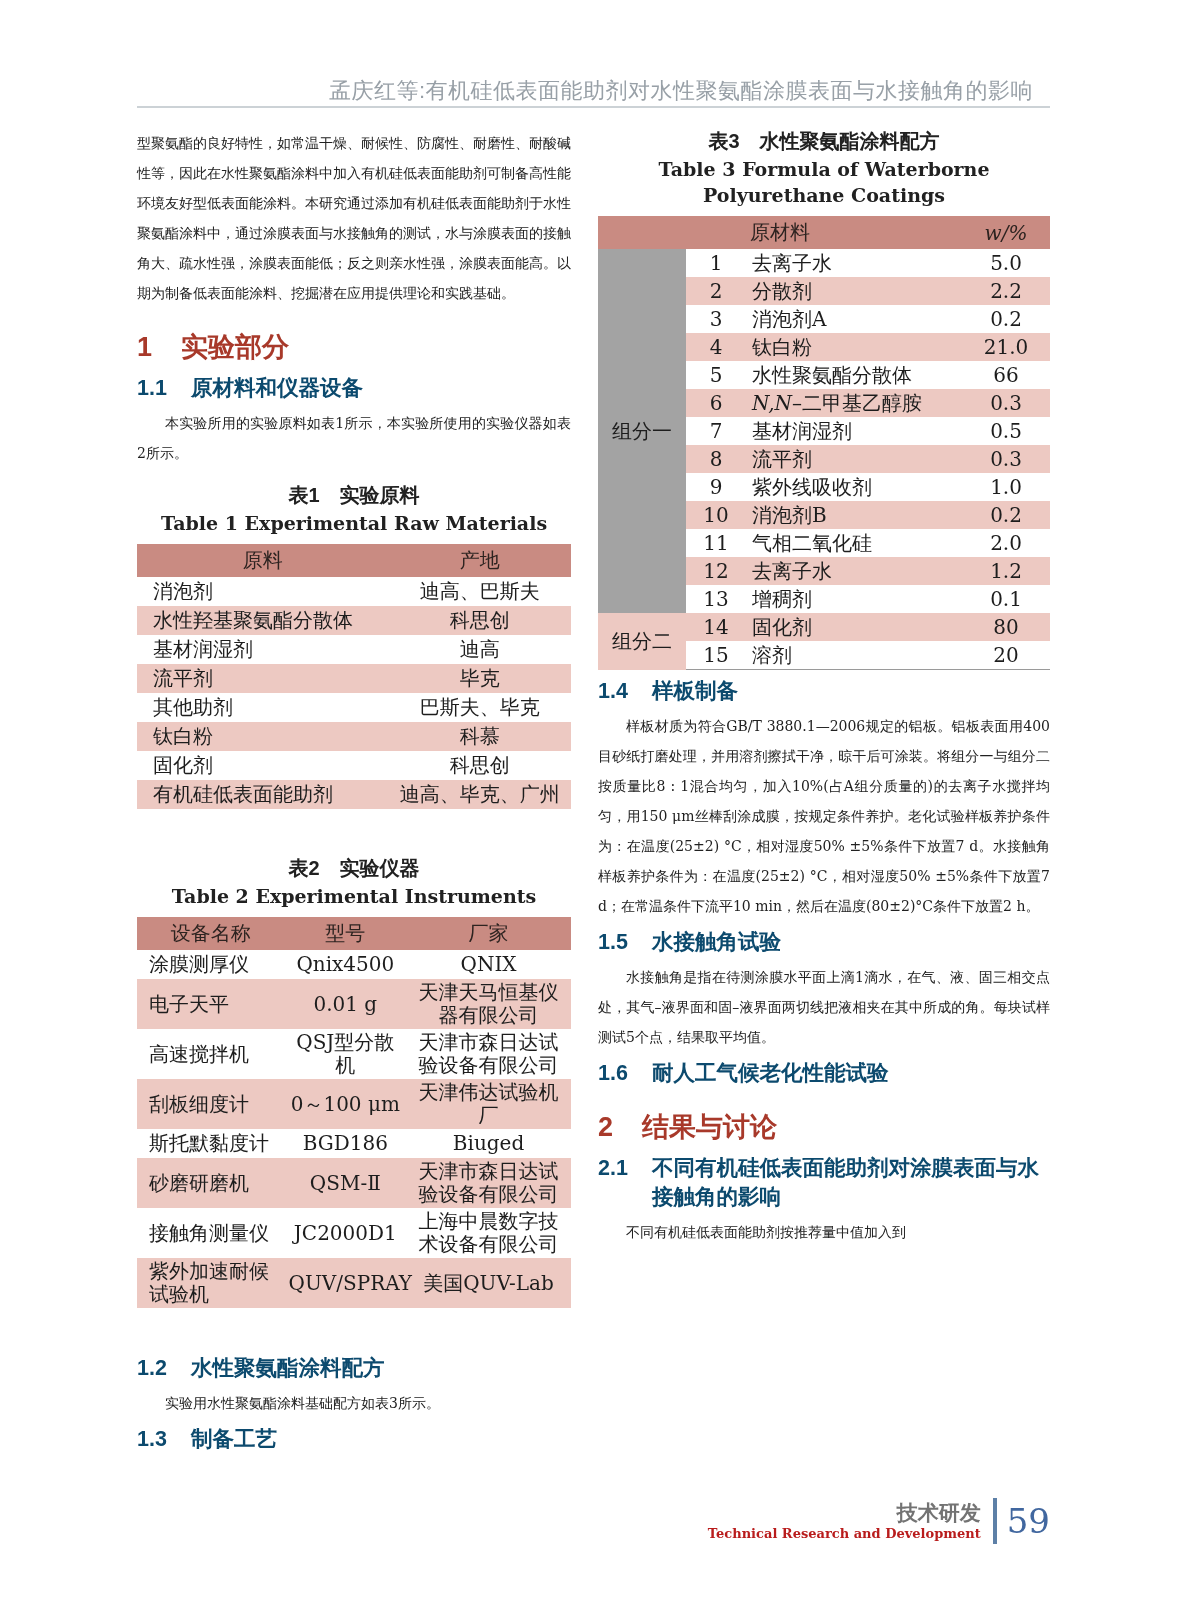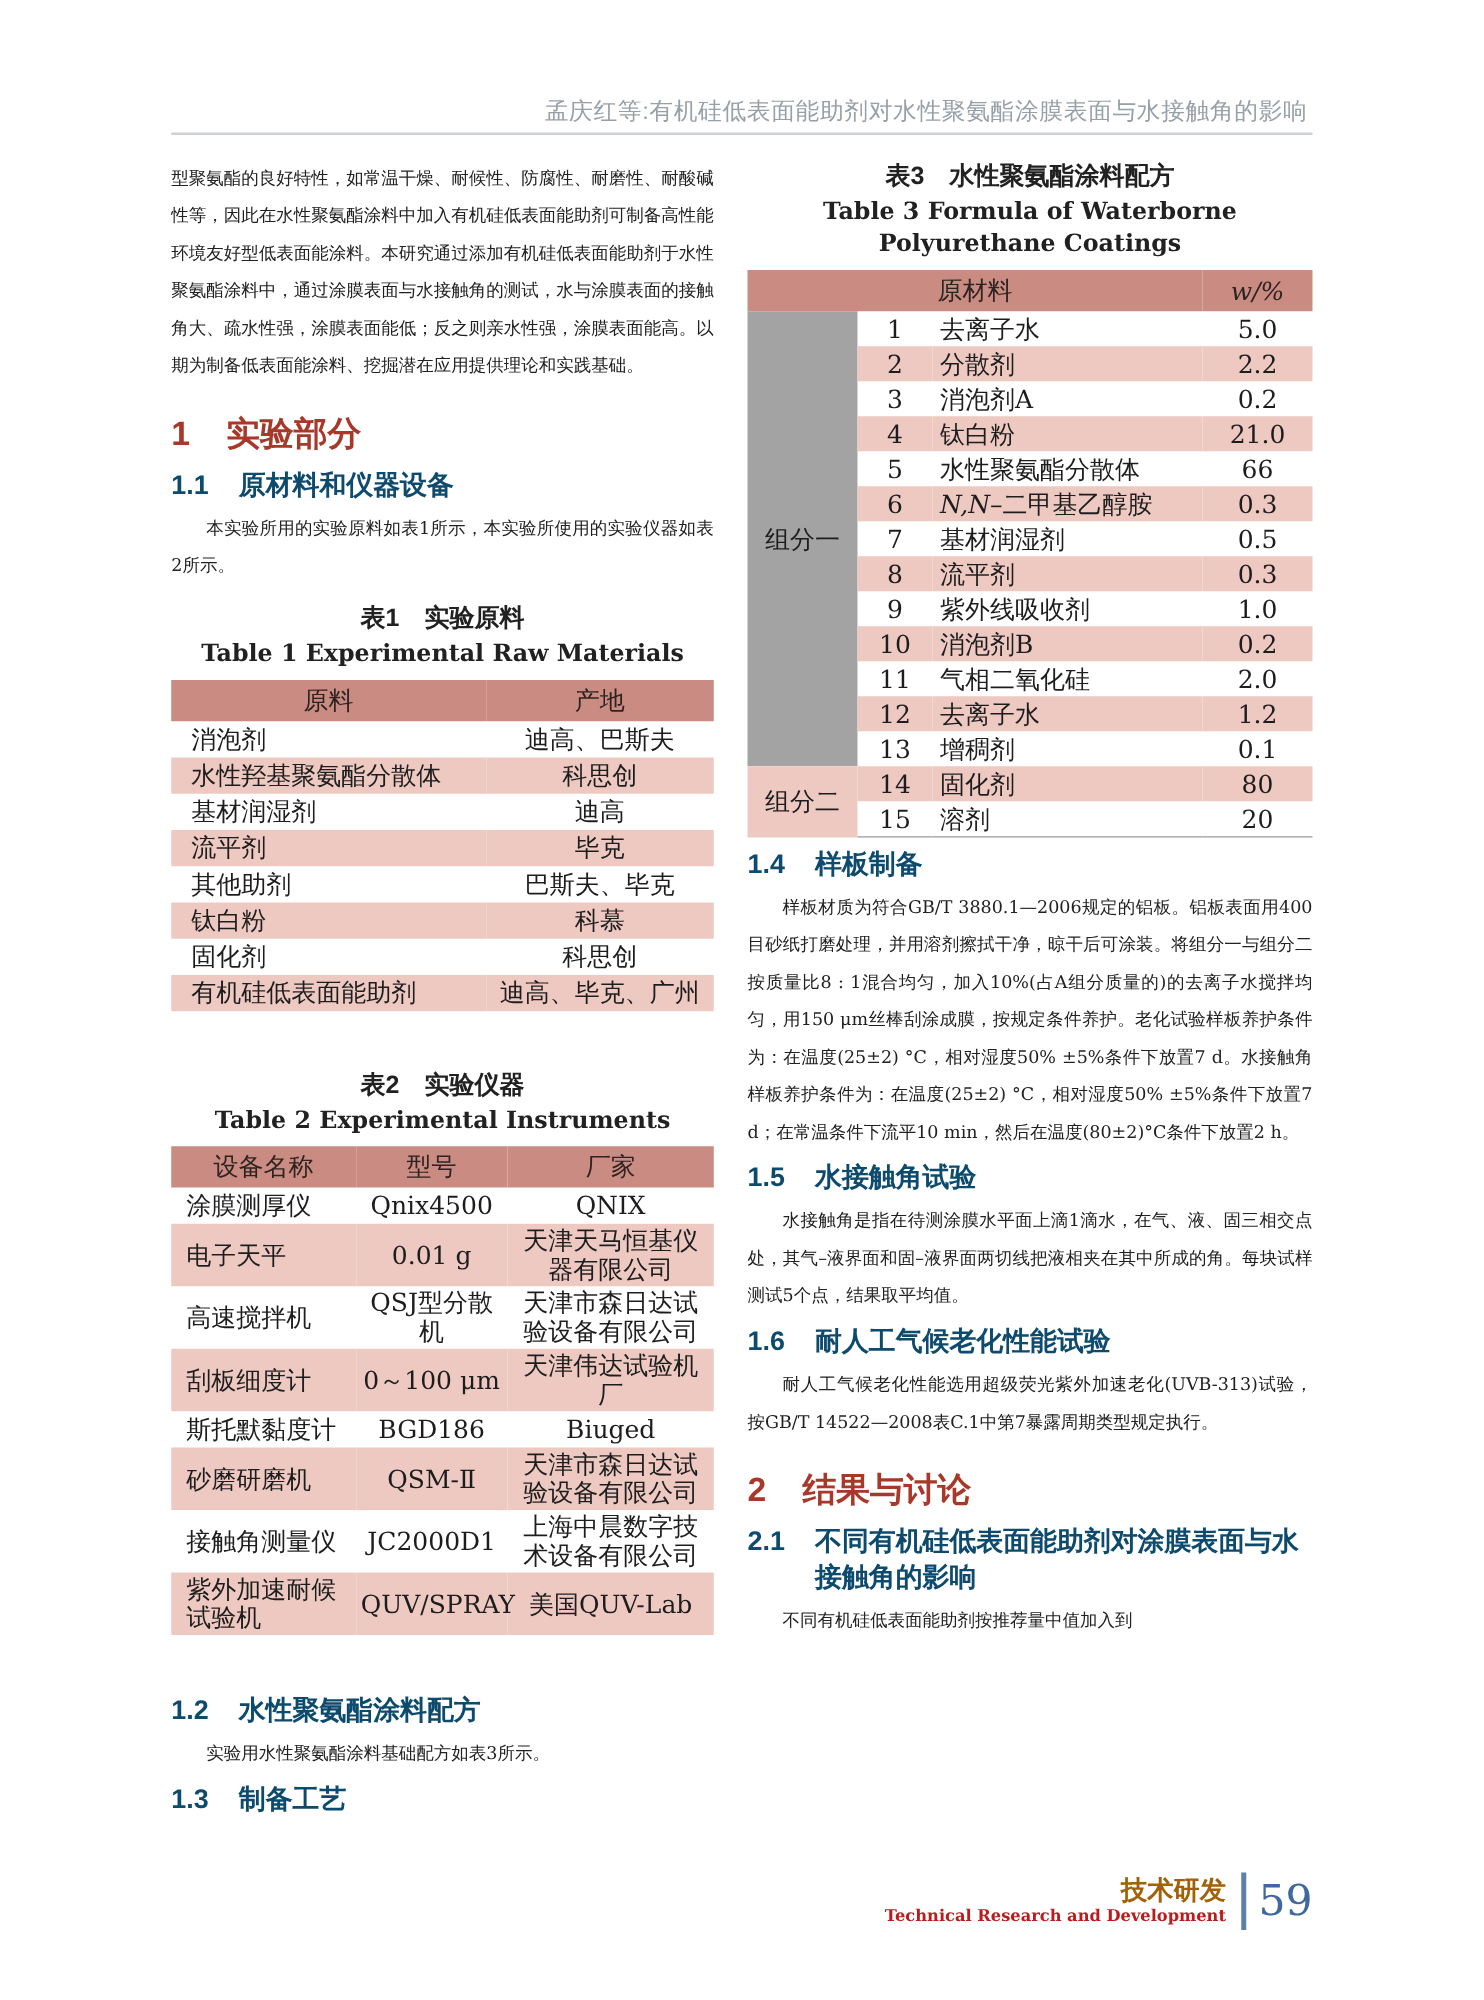--- a/index.html
+++ b/index.html
@@ -1,20 +1,20 @@
 <!DOCTYPE html>
 <html lang="zh"><head>
 <meta charset="utf-8">
 <style>
   html,body{margin:0;padding:0;background:#ffffff;}
   .page{position:relative;width:1187px;height:1600px;background:#ffffff;overflow:hidden;
         font-family:"DejaVu Serif","Liberation Serif",serif;color:#212121;}
 
   
-  .running-head{position:absolute;top:76px;right:141px;font-size:19px;letter-spacing:.5px;
+  .running-head{position:absolute;top:76px;right:154px;font-size:22px;letter-spacing:.5px;
         color:#98a0a7;font-family:"Liberation Sans","DejaVu Sans",sans-serif;}
   .head-rule{position:absolute;top:106px;left:137px;width:913px;height:2px;background:#ccd2d6;}
 
   
   .col-left{position:absolute;left:137px;top:128px;width:434px;}
   .col-right{position:absolute;left:598px;top:128px;width:452px;}
 
   p.body{font-size:14px;line-height:30px;text-align:justify;margin:0;
          font-family:"DejaVu Serif","Liberation Serif",serif;}
   p.indent{text-indent:2em;}
@@ -56,21 +56,21 @@
   .t3 td.group{background:#a3a3a3;text-align:center;font-size:20px;}
   .t3 td.group-pink{background:#edc9c2 !important;}
   .t3 tbody tr:nth-child(even) td.group{background:#ffffff;}
   .t3 tbody tr:nth-child(even) td.group.group-pink{background:#edc9c2 !important;}
   .t3 tbody tr:last-child td:not(.group){border-bottom:1.5px solid #9a9a9a;}
 
   
   .footer{position:absolute;top:1498px;right:137px;display:flex;align-items:center;}
   .footer-labels{text-align:right;}
   .footer-cn{font-family:"Liberation Sans","DejaVu Sans",sans-serif;font-weight:bold;
-             font-size:21px;line-height:24px;color:#a16207;}
+             font-size:21px;line-height:24px;color:#737373;}
   .footer-en{font-family:"DejaVu Serif",serif;font-weight:bold;font-size:13px;color:#b91c1c;margin-top:1px;}
   .footer-bar{width:4px;height:46px;background:#5d80a7;margin:0 10px 0 12px;}
   .footer-page{font-family:"DejaVu Serif",serif;font-size:34px;color:#41679f;}
 </style>
 </head>
 <body>
 
 <div class="page">
 
   <div class="running-head">孟庆红等:有机硅低表面能助剂对水性聚氨酯涂膜表面与水接触角的影响</div>
@@ -329,21 +329,20 @@
     <div class="h2">
       <span class="num">1.5</span>
       <span>水接触角试验</span>
     </div>
     <p class="body indent">水接触角是指在待测涂膜水平面上滴1滴水，在气、液、固三相交点处，其气–液界面和固–液界面两切线把液相夹在其中所成的角。每块试样测试5个点，结果取平均值。</p>
 
     <div class="h2">
       <span class="num">1.6</span>
       <span>耐人工气候老化性能试验</span>
     </div>
-    <p class="body indent">耐人工气候老化性能选用超级荧光紫外加速老化(UVB-313)试验，按GB/T 14522—2008表C.1中第7暴露周期类型规定执行。</p>
 
     <div class="h1">
       <span class="num">2</span>
       <span>结果与讨论</span>
     </div>
 
     <div class="h2">
       <span class="num">2.1</span>
       <span>不同有机硅低表面能助剂对涂膜表面与水接触角的影响</span>
     </div>

